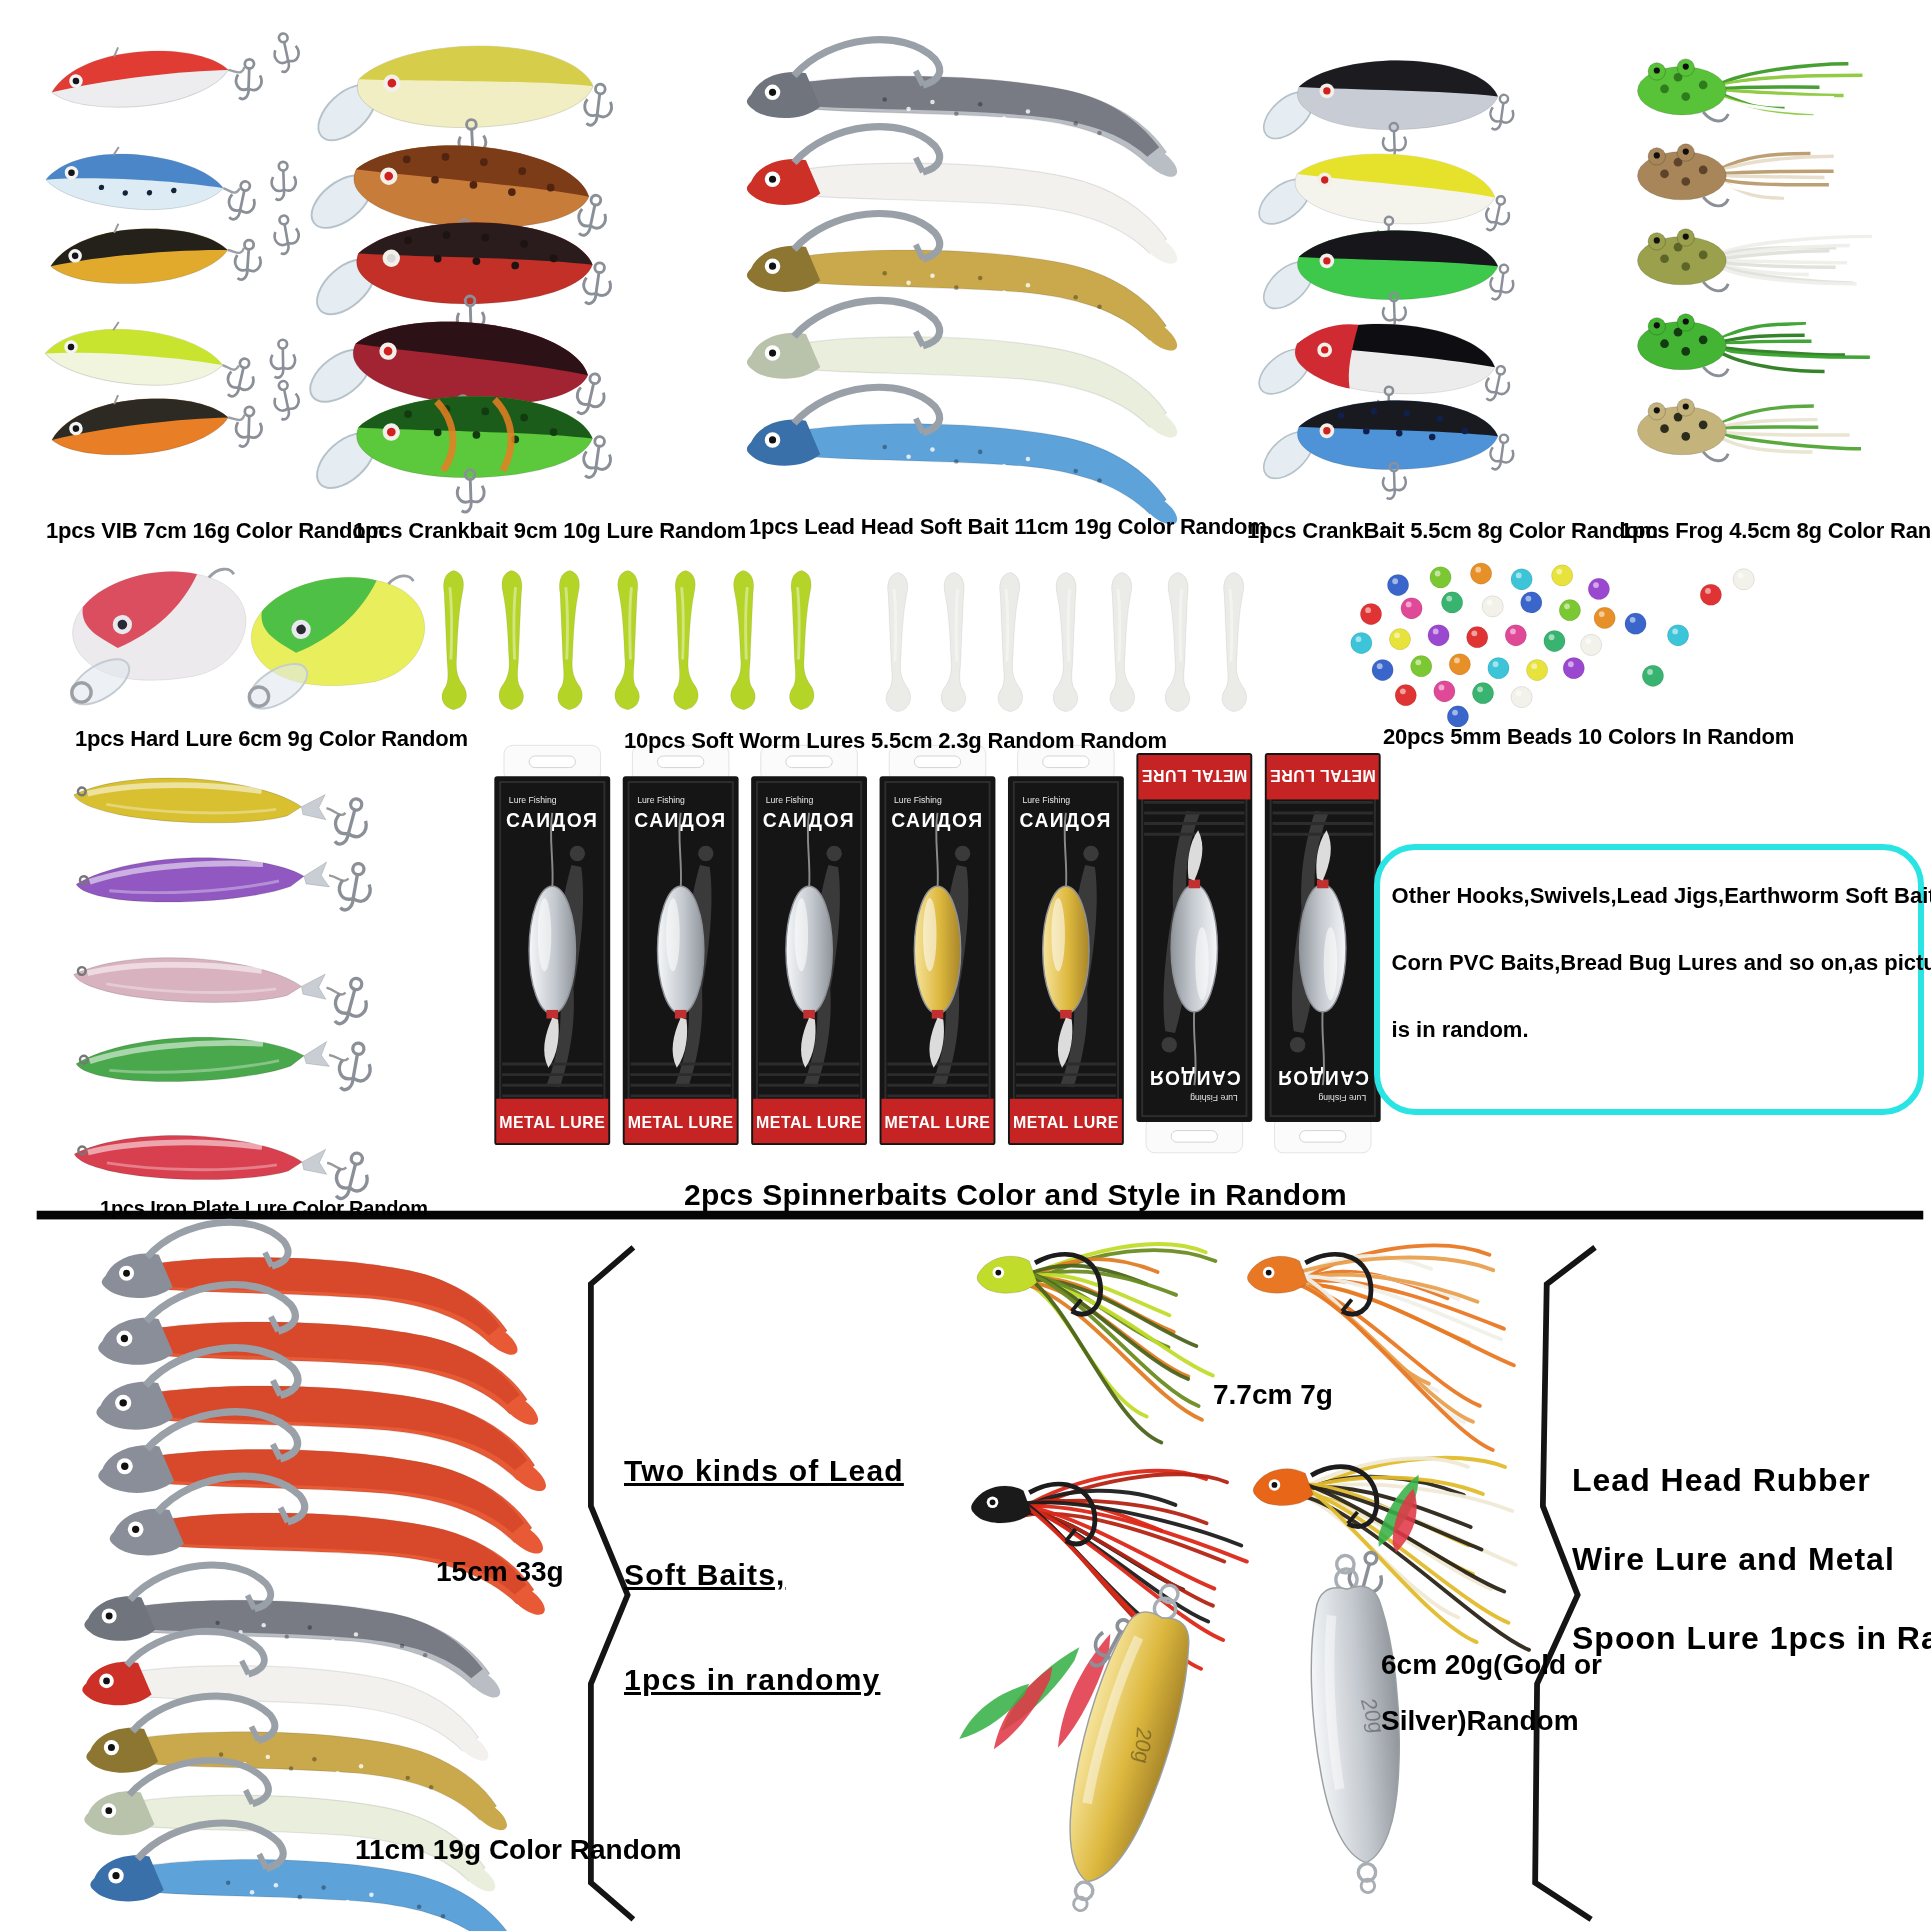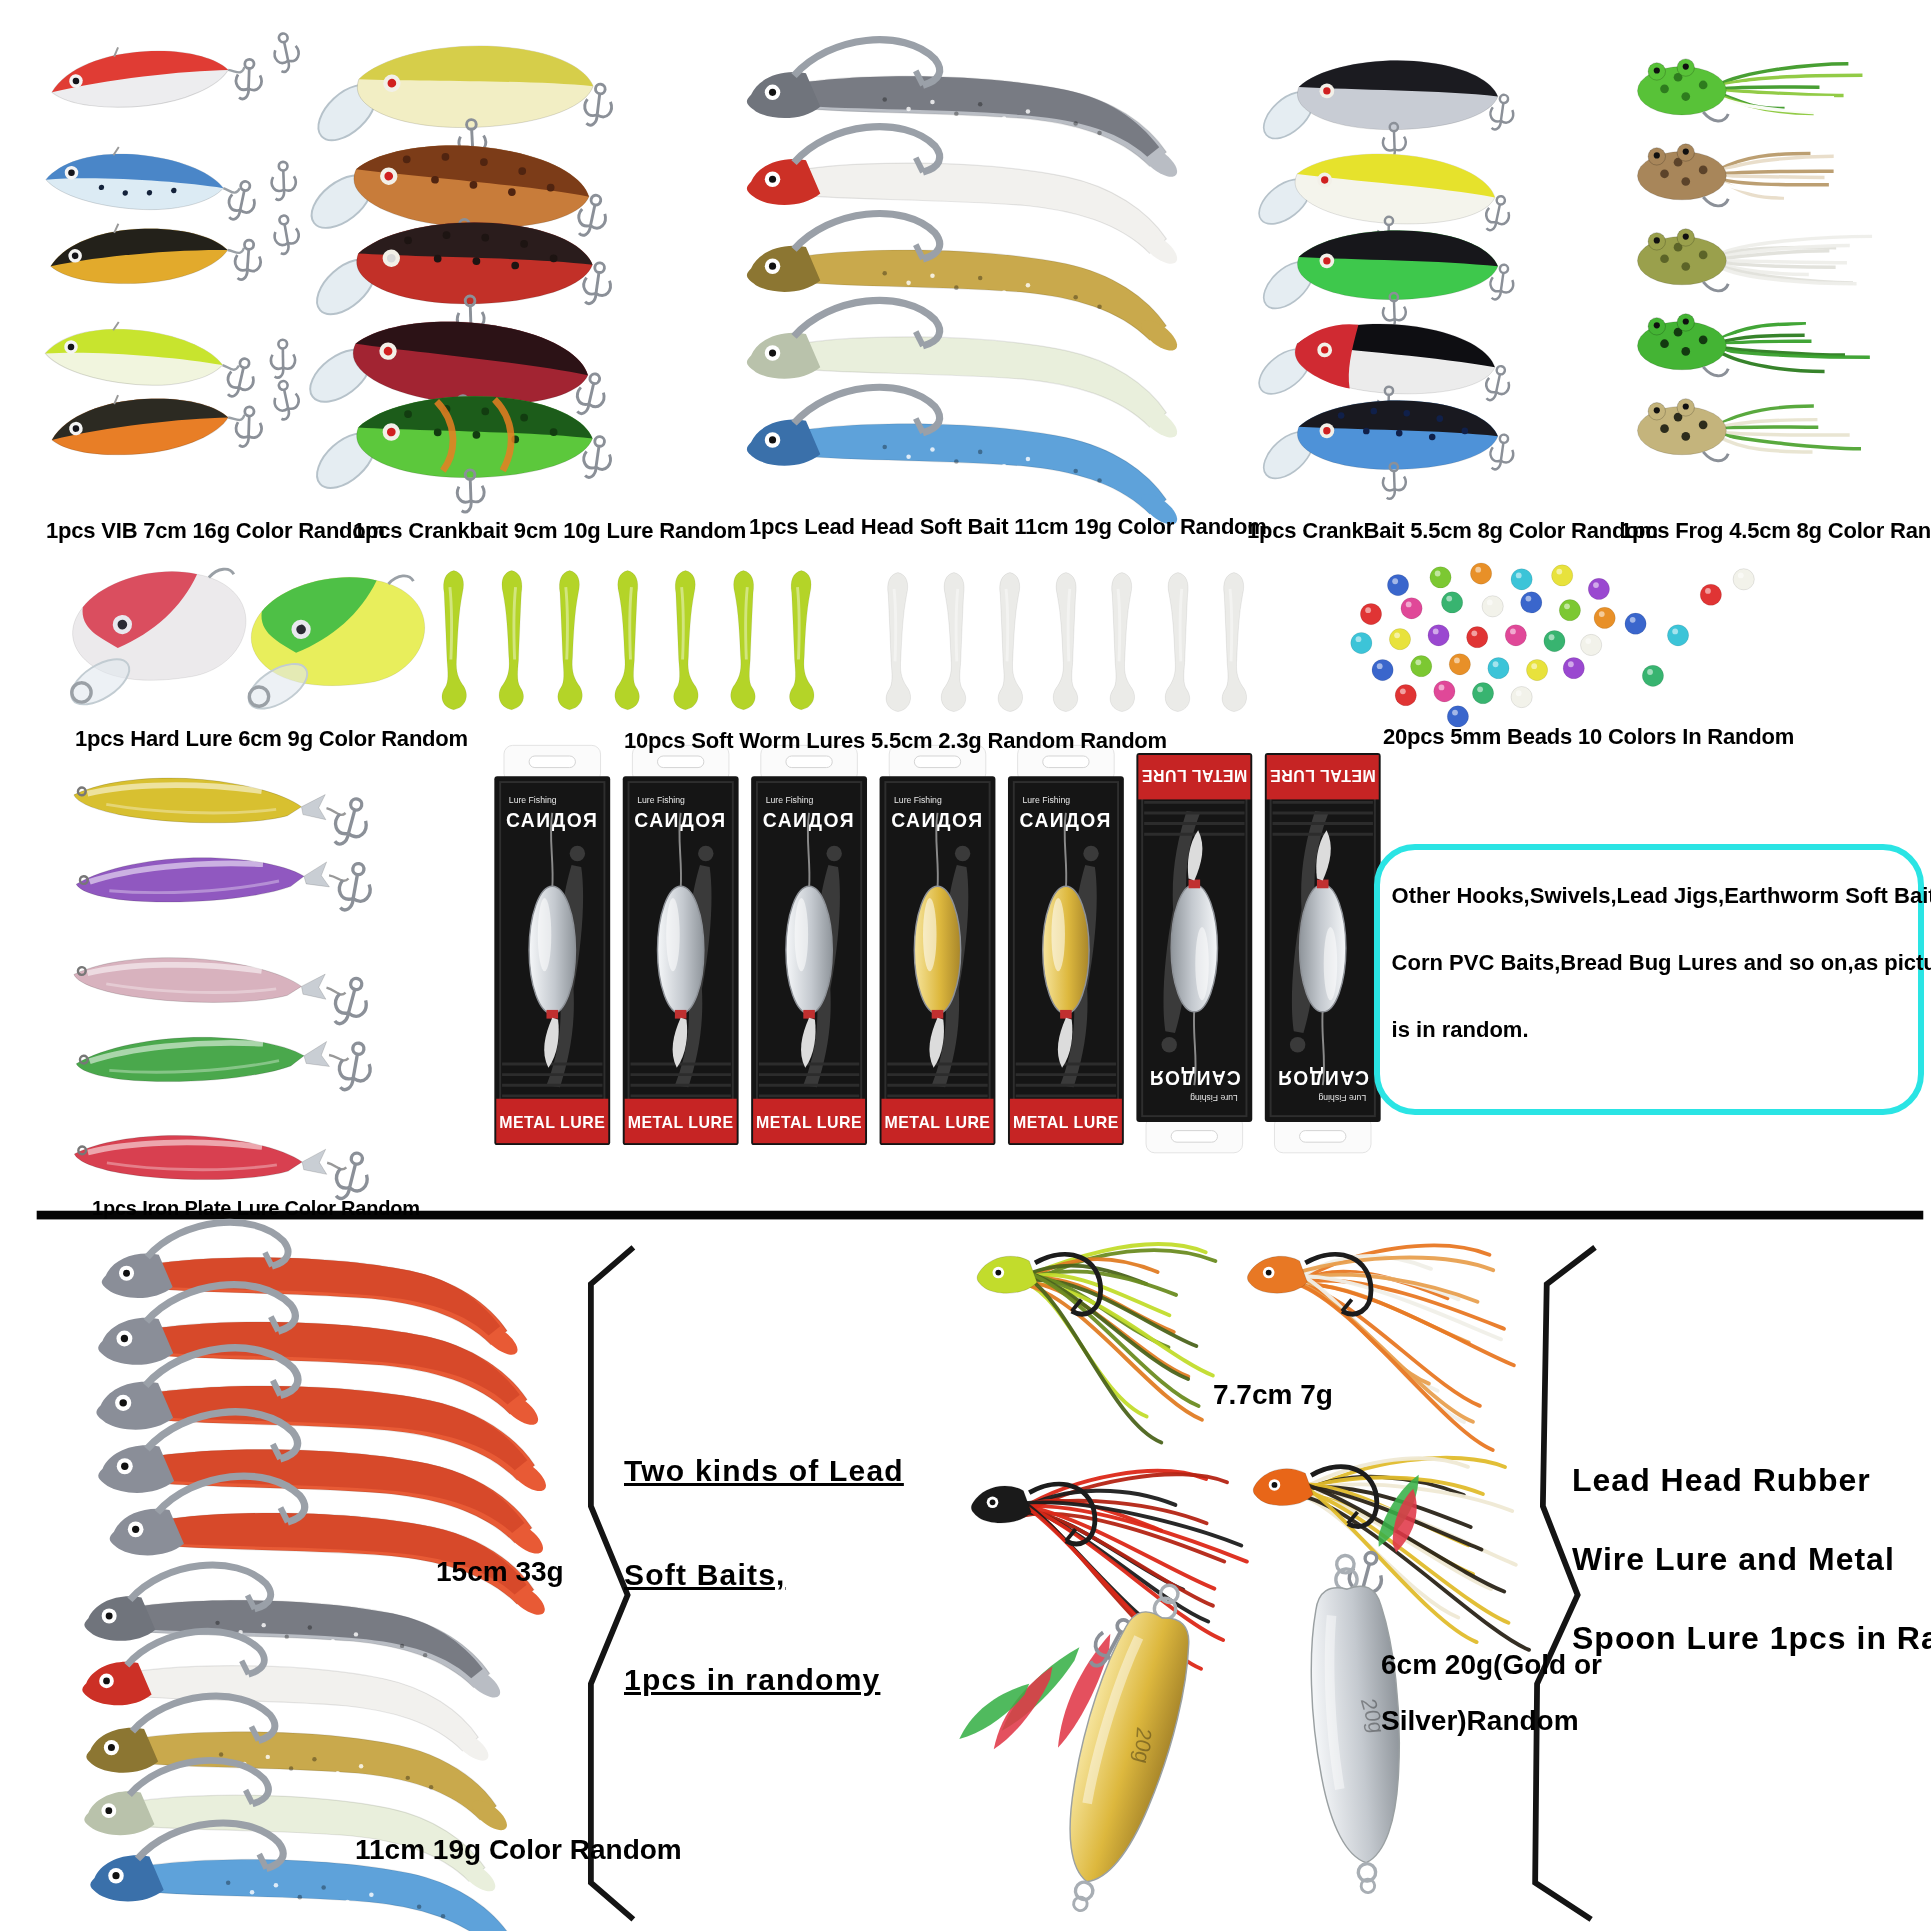--- a/index.html
+++ b/index.html
@@ -1282,21 +1282,22 @@
   <div class="cap" style="left:46px;top:518px">1pcs VIB 7cm 16g Color Random</div>
   <div class="cap" style="left:353px;top:518px">1pcs Crankbait 9cm 10g Lure Random</div>
   <div class="cap" style="left:749px;top:514px">1pcs Lead Head Soft Bait 11cm 19g Color Random</div>
   <div class="cap" style="left:1247px;top:518px">1pcs CrankBait 5.5cm 8g Color Random</div>
   <div class="cap" style="left:1620px;top:518px">1pcs Frog 4.5cm 8g Color Ransom</div>
 
   <div class="cap" style="left:75px;top:726px">1pcs Hard Lure 6cm 9g Color Random</div>
   <div class="cap" style="left:624px;top:728px">10pcs Soft Worm Lures 5.5cm 2.3g Random Random</div>
   <div class="cap" style="left:1383px;top:724px">20pcs 5mm Beads 10 Colors In Random</div>
 
-  <div class="cap tiny" style="left:92px;top:1197px">1pcs Iron Plate Lure Color Random</div>
+  <div class="cap tiny" style="left:100px;top:1197px">1pcs Iron Plate Lure Color Random</div>
+  <div class="cap big" style="left:684px;top:1178px">2pcs Spinnerbaits Color and Style in Random</div>
 
   <div class="notebox" style="left:1374px;top:844px;width:550px;height:271px">
     <div class="noteline">Other Hooks,Swivels,Lead Jigs,Earthworm Soft Baits,</div>
     <div class="noteline">Corn PVC Baits,Bread Bug Lures and so on,as picture</div>
     <div class="noteline">is in random.</div>
   </div>
 
   <div class="cap sm" style="left:436px;top:1556px">15cm 33g</div>
   <div class="cap sm" style="left:355px;top:1834px">11cm 19g Color Random</div>
 

